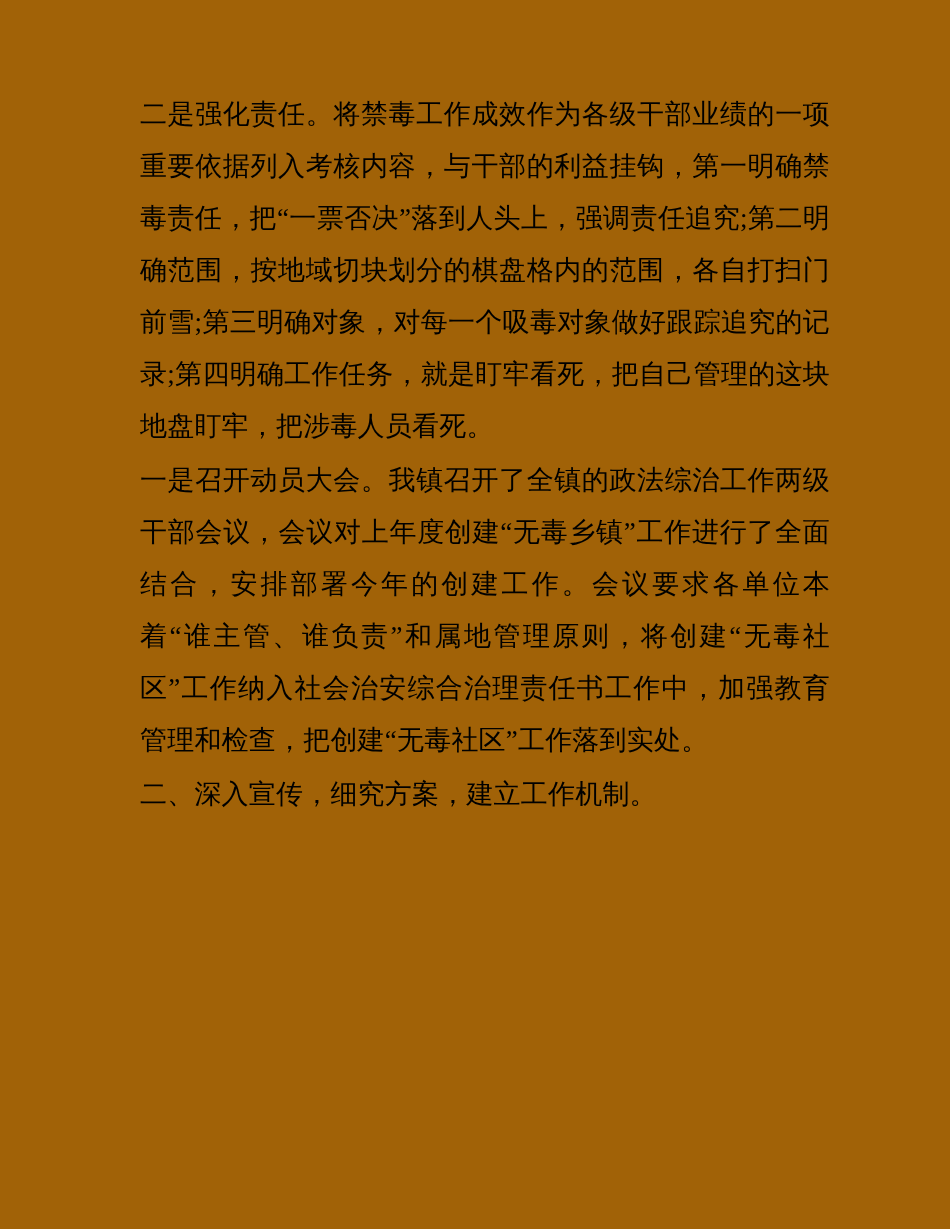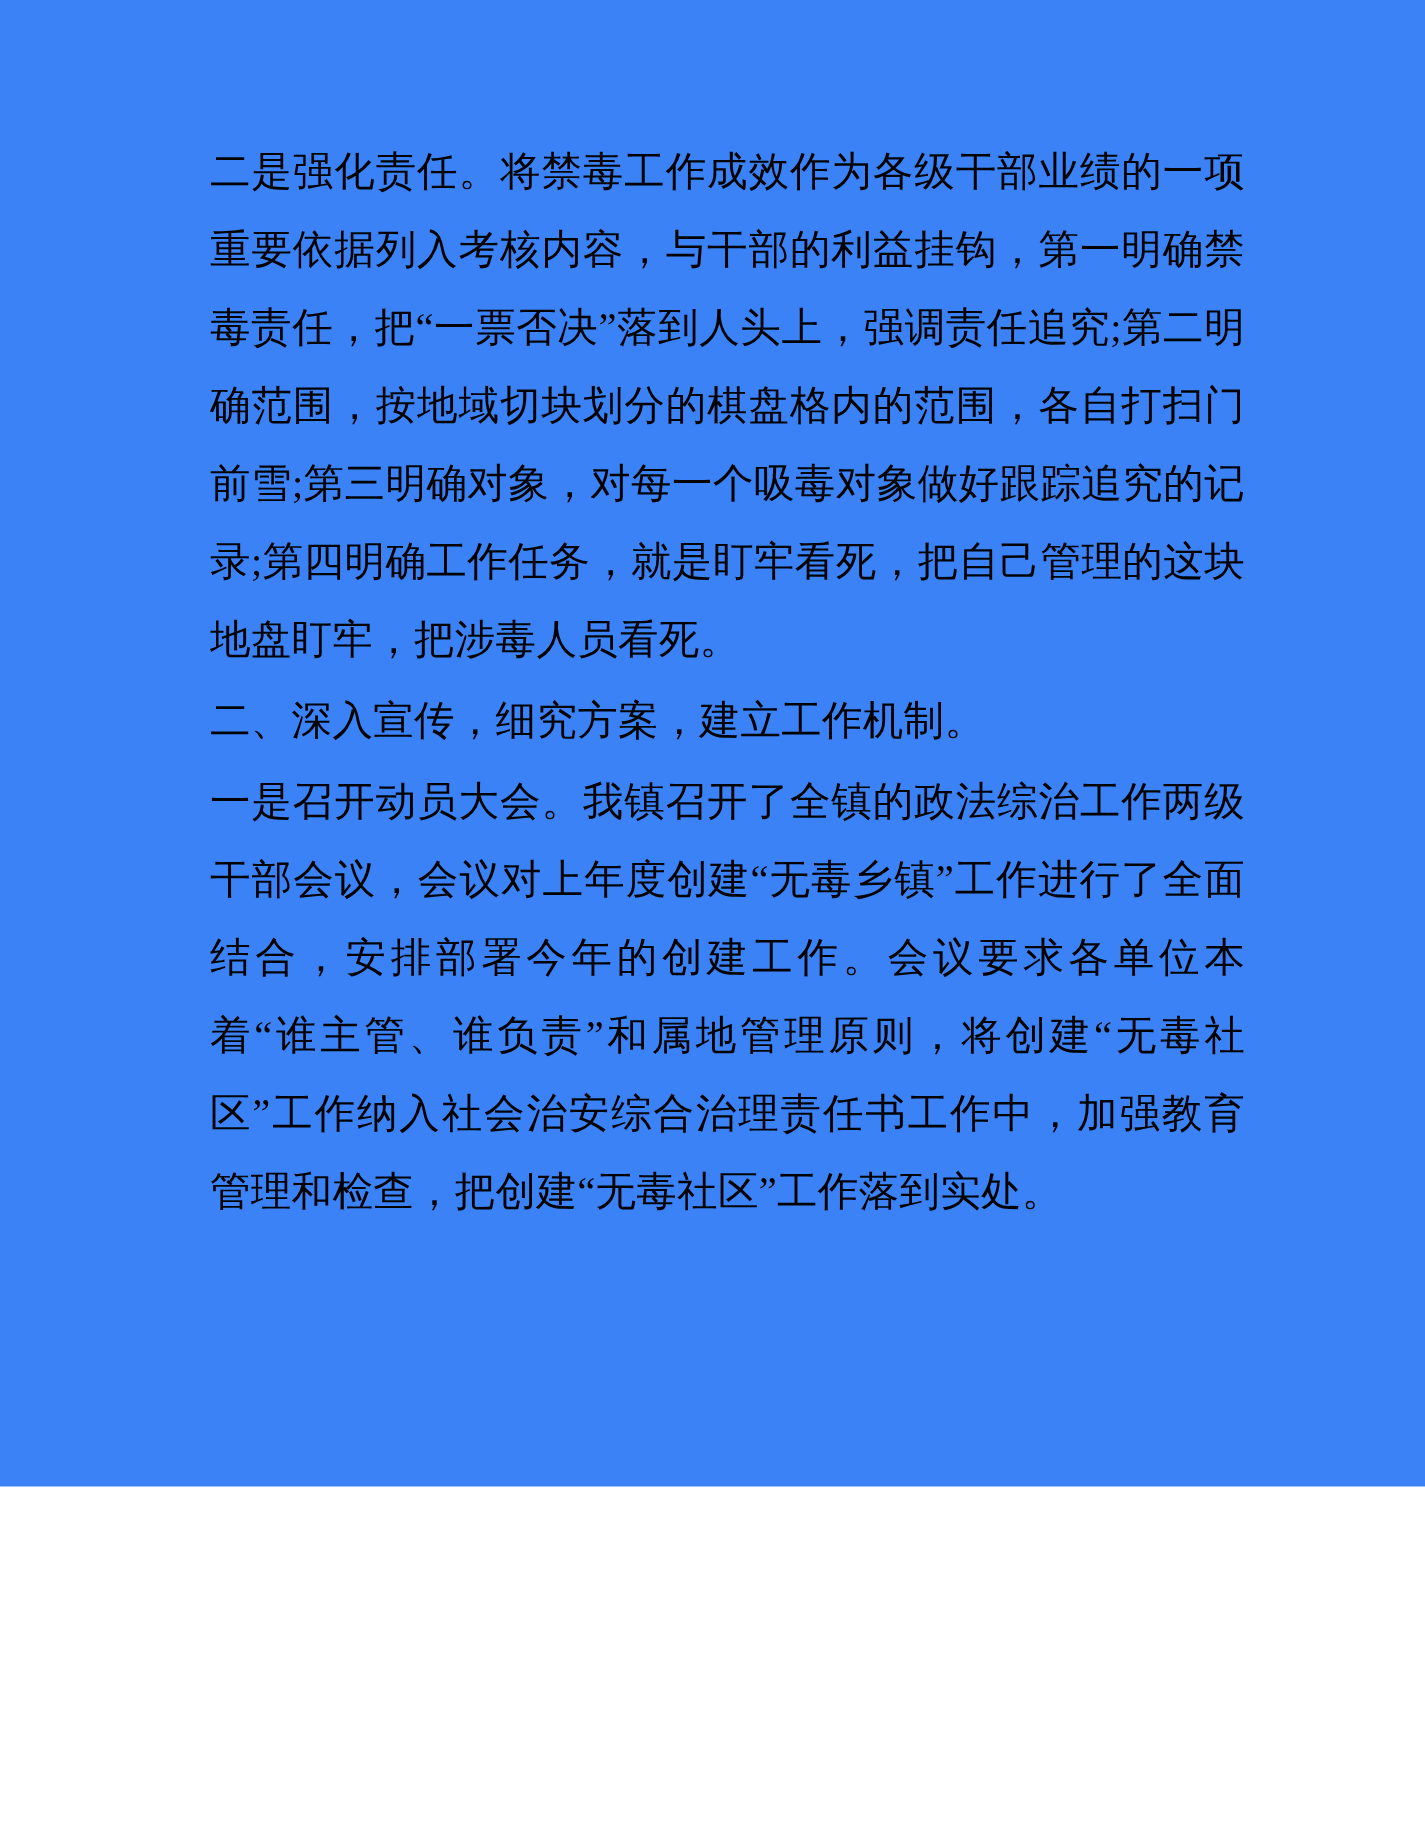--- a/index.html
+++ b/index.html
@@ -10,39 +10,39 @@
   body {
     width: 950px;
     height: 1229px;
     font-family: "Liberation Serif", "DejaVu Serif", serif;
     color: #000000;
     overflow: hidden;
   }
   .page {
     box-sizing: border-box;
     width: 950px;
-    height: 991px;
+    height: 1229px;
     padding: 88px 120px 60px 140px;
-    background: #3b82f6;
+    background: #a16207;
   }
   .doc-body {
     font-size: 27px;
     line-height: 52px;
     text-align: justify;
     text-justify: inter-ideograph;
     letter-spacing: 0.2px;
   }
   .para {
     margin: 0 0 2px 0;
     text-indent: 0;
     word-break: break-all;
   }
 </style>
 </head>
 <body>
 
 <div class="page">
   <div class="doc-body">
     <p class="para">二是强化责任。将禁毒工作成效作为各级干部业绩的一项重要依据列入考核内容，与干部的利益挂钩，第一明确禁毒责任，把“一票否决”落到人头上，强调责任追究;第二明确范围，按地域切块划分的棋盘格内的范围，各自打扫门前雪;第三明确对象，对每一个吸毒对象做好跟踪追究的记录;第四明确工作任务，就是盯牢看死，把自己管理的这块地盘盯牢，把涉毒人员看死。</p>
+    <p class="para">一是召开动员大会。我镇召开了全镇的政法综治工作两级干部会议，会议对上年度创建“无毒乡镇”工作进行了全面结合，安排部署今年的创建工作。会议要求各单位本着“谁主管、谁负责”和属地管理原则，将创建“无毒社区”工作纳入社会治安综合治理责任书工作中，加强教育管理和检查，把创建“无毒社区”工作落到实处。</p>
     <p class="para">二、深入宣传，细究方案，建立工作机制。</p>
-    <p class="para">一是召开动员大会。我镇召开了全镇的政法综治工作两级干部会议，会议对上年度创建“无毒乡镇”工作进行了全面结合，安排部署今年的创建工作。会议要求各单位本着“谁主管、谁负责”和属地管理原则，将创建“无毒社区”工作纳入社会治安综合治理责任书工作中，加强教育管理和检查，把创建“无毒社区”工作落到实处。</p>
   </div>
 </div>
 
 </body></html>

